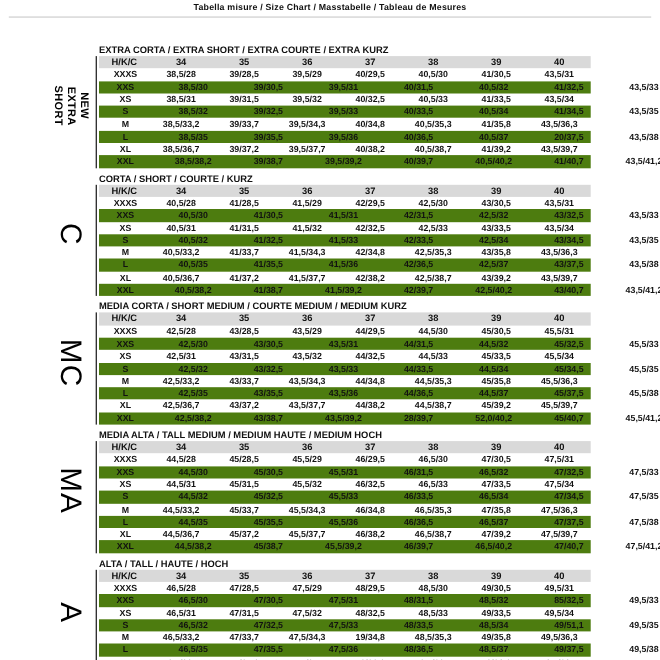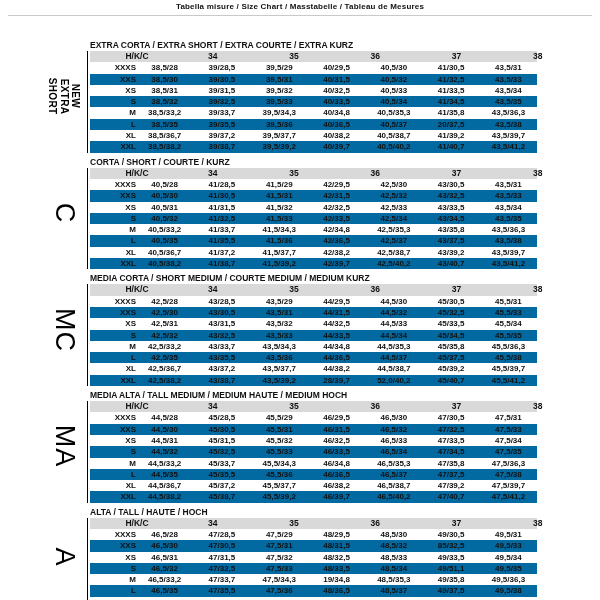--- a/index.html
+++ b/index.html
@@ -46,30 +46,30 @@
 
   .section-title {
     height:11px; line-height:11px;
     font-size:8.5px; font-weight:700; 
     white-space:nowrap;
   }
 
   .size-table { width:447px; }
   .row { display:flex; height:11.3px; align-items:center; }
   .row.header { background:#d9d9d9; height:11.3px; }
-  .row.alt { background:#0369a1; }
+  .row.alt { background:#4d7c0f;gap:11px; }
   .cell {
     width:57.3px; flex:0 0 57.3px;
     text-align:center;
     font-size:8px; font-weight:700;
     line-height:11.3px;
     white-space:nowrap; overflow:hidden;
   }
-  .cell.label { width:46px; flex:0 0 46px; text-align:right; padding-left:2px; }
-  .row.header .cell { font-size:8.5px;margin-left:24px; }
+  .cell.label { width:46px; flex:0 0 46px; text-align:center; padding-left:2px; }
+  .row.header .cell { font-size:8.5px; }
   .row.header .cell.label { text-align:center; padding-left:0; }
 </style>
 </head>
 <body>
 
 <div class="page">
   <div>
     <div class="page-title">Tabella misure / Size Chart / Masstabelle / Tableau de Mesures</div>
     <div class="header-rule"></div>
   </div>

